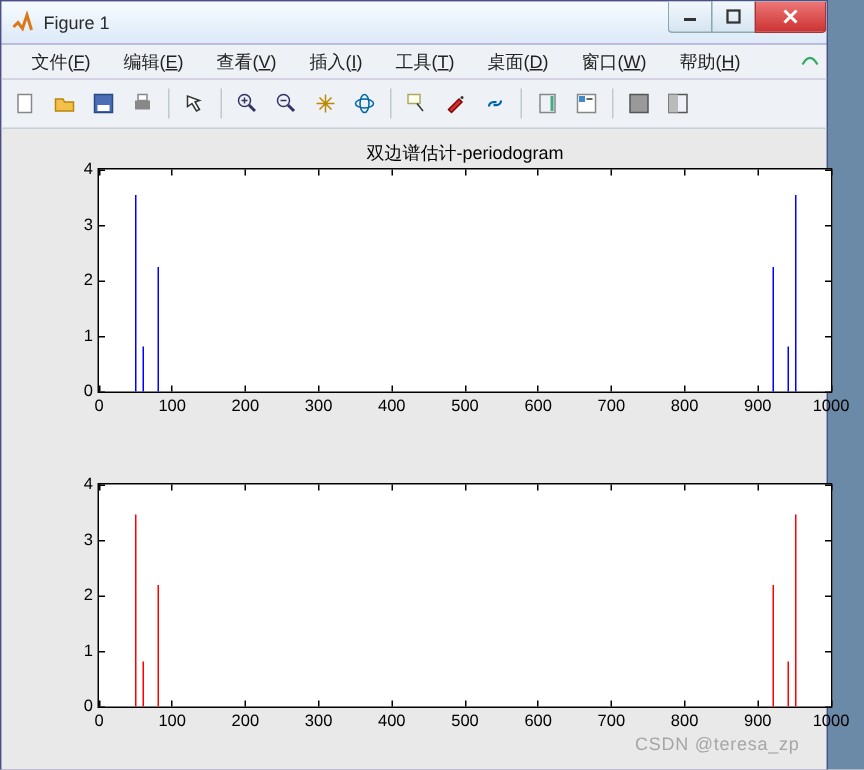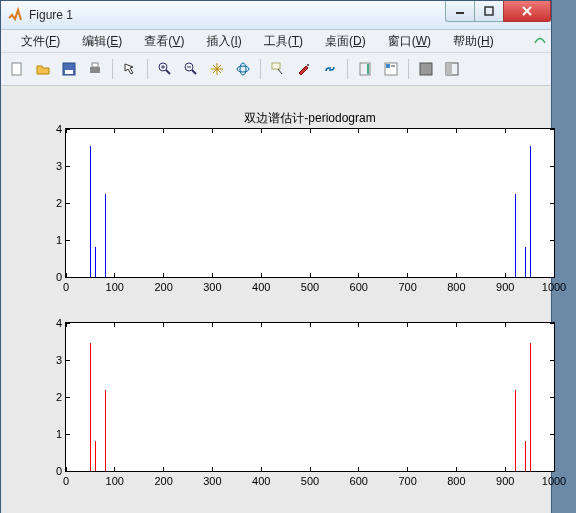--- a/index.html
+++ b/index.html
@@ -15,21 +15,21 @@
   .menubar { height:22px; background:#eef2f6; display:flex; align-items:center; padding:0 20px; gap:22px; border-bottom:1px solid #d0d7de; position:relative;}
   .menubar span { color:#222; cursor:default; }
   .menubar .ul { text-decoration:underline; }
   .menubar .curve { position:absolute; right:4px; top:2px; }
   .toolbar { height:28px; background:#eef2f6; display:flex; align-items:center; padding:2px 4px; gap:2px; border-bottom:1px solid #c6ced6;}
   .tbtn { width:22px;height:22px;border:1px solid transparent;border-radius:2px;display:flex;align-items:center;justify-content:center; }
   .tsep { width:1px;height:20px;background:#c0c8d0;margin:0 3px; }
   .figure-area { background:#e9e9e9; padding:6px; height:calc(100% - 28px - 22px - 28px - 2px); box-sizing:border-box; position:relative; }
   .canvas { background:#e9e9e9; width:100%; height:100%; position:relative; }
   .subplot { position:absolute; left:58px; width:490px; }
-  .sub1 { top:36px; height:150px; }
+  .sub1 { top:20px; height:150px; }
   .sub2 { top:230px; height:150px; }
   .ptitle { position:absolute; top:-18px; left:0; width:100%; text-align:center; font-size:12px; color:#000; }
   .axes { position:absolute; inset:0; background:#fff; border:1px solid #000; box-sizing:border-box; }
   .ytick { position:absolute; left:-26px; width:22px; text-align:right; font-size:11px; color:#000; transform:translateY(-50%); }
   .xtick { position:absolute; bottom:-16px; font-size:11px; color:#000; transform:translateX(-50%); }
   .tickmark-y { position:absolute; left:0; width:4px; height:1px; background:#000; }
   .tickmark-y.r { left:auto; right:0; }
   .tickmark-x { position:absolute; bottom:0; width:1px; height:4px; background:#000; }
   .tickmark-x.t { bottom:auto; top:0; }
   .stem { position:absolute; bottom:0; width:1px; }
@@ -294,15 +294,16 @@
             <div class="tickmark-x " style="left: 487.5px;"></div>
             <div class="tickmark-x t" style="left: 487.5px;"></div>
             <div class="stem" style="left: 24.4px; height: 127.65px; background: rgb(255, 0, 0);"></div>
             <div class="stem" style="left: 29.28px; height: 29.6px; background: rgb(255, 0, 0);"></div>
             <div class="stem" style="left: 39.04px; height: 81.4px; background: rgb(255, 0, 0);"></div>
             <div class="stem" style="left: 448.96px; height: 81.4px; background: rgb(255, 0, 0);"></div>
             <div class="stem" style="left: 458.72px; height: 29.6px; background: rgb(255, 0, 0);"></div>
             <div class="stem" style="left: 463.6px; height: 127.65px; background: rgb(255, 0, 0);"></div>
           </div>
       </div>
+      <div class="watermark">CSDN @teresa_zp</div>
     </div>
   </div>
 </div>
 
 </body></html>

